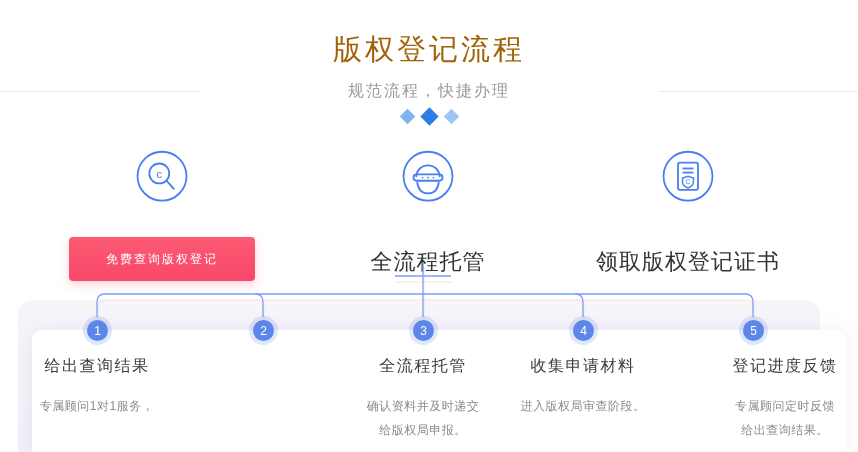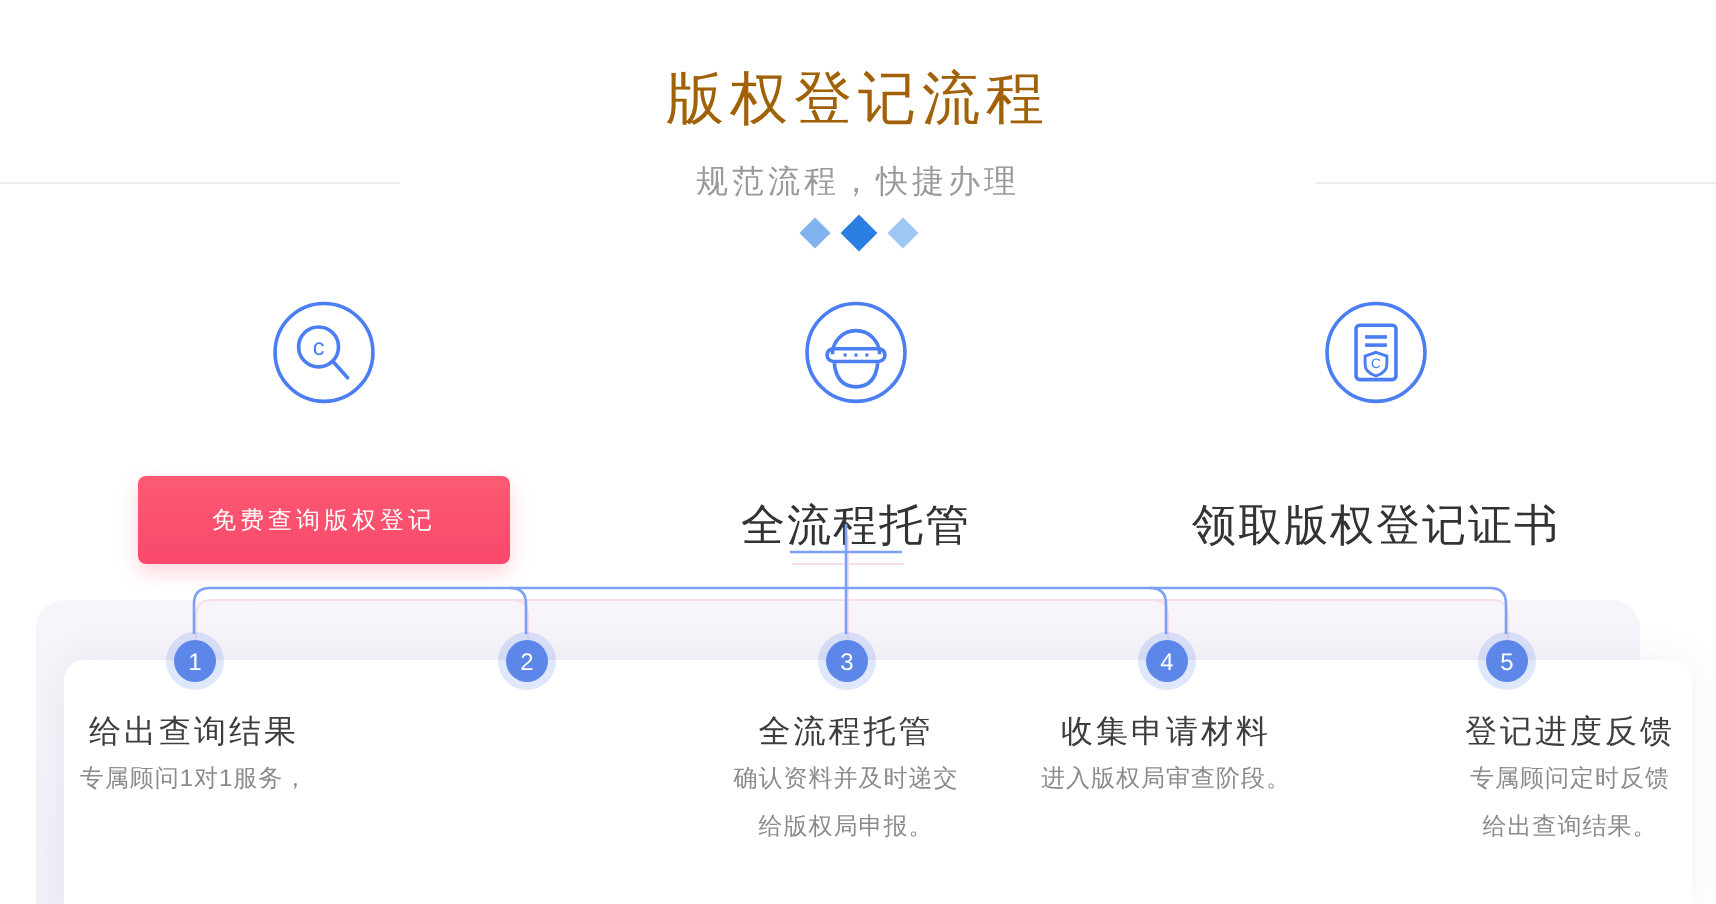--- a/index.html
+++ b/index.html
@@ -102,21 +102,21 @@
   .step-dot.n5 { left: 739px; }
 
   
   .step-col { position: absolute; top: 356px; width: 190px; text-align: center; }
   .step-col.s1 { left: 2px; }
   .step-col.s2 { left: 168px; }
   .step-col.s3 { left: 328px; }
   .step-col.s4 { left: 488px; }
   .step-col.s5 { left: 690px; }
   .step-title { font-size: 16px; color: #3d3d3d; letter-spacing: 1.5px; }
-  .step-desc { font-size: 12px; color: #8b8b8b; line-height: 24px; letter-spacing: 0.5px; }
+  .step-desc { margin-top: 17px; font-size: 12px; color: #8b8b8b; line-height: 24px; letter-spacing: 0.5px; }
   .step-desc span { display: block; }
 </style>
 </head>
 <body>
 
 <div class="page">
 
   <div class="title">版权登记流程</div>
   <div class="subtitle-row">
     <div class="subtitle-line"></div>

